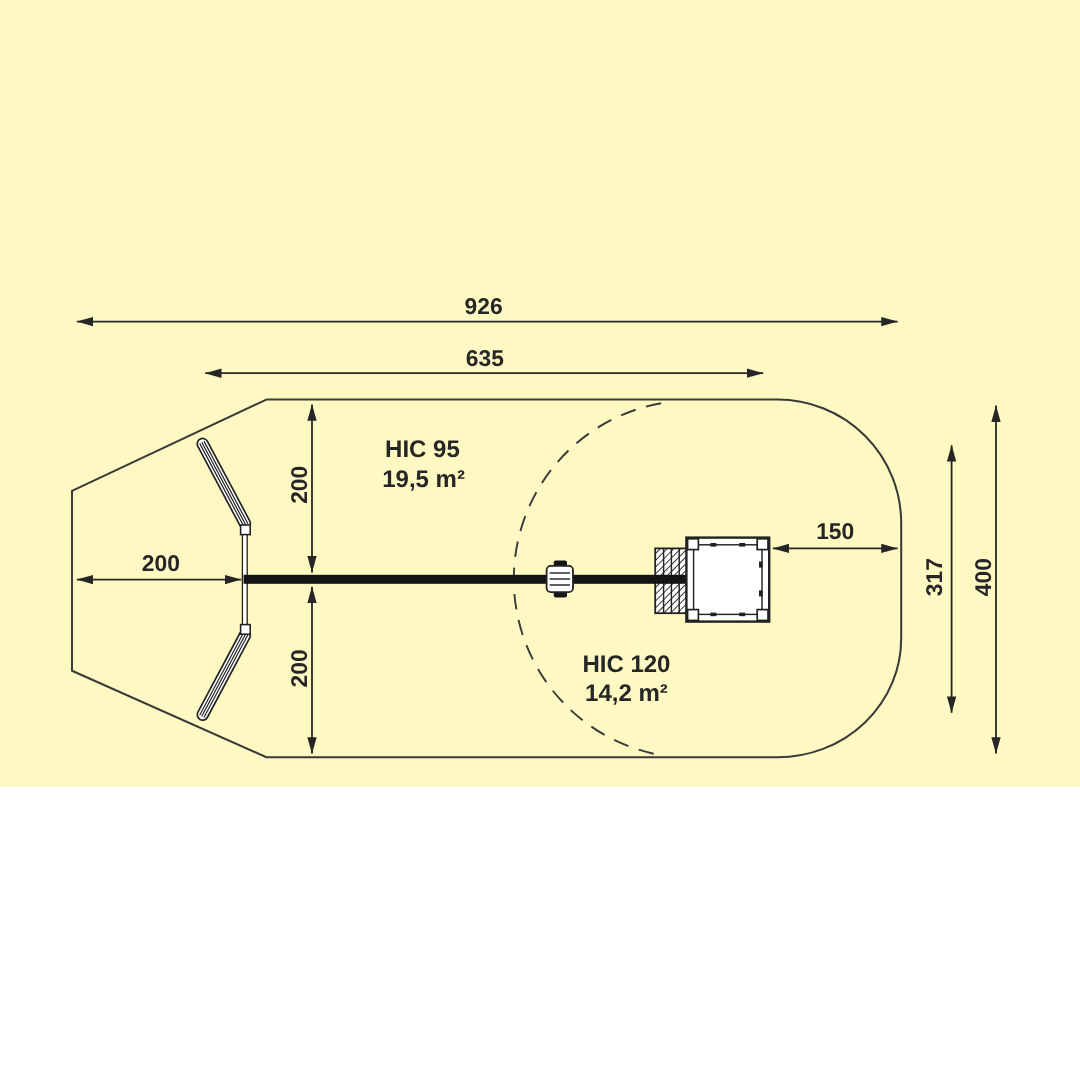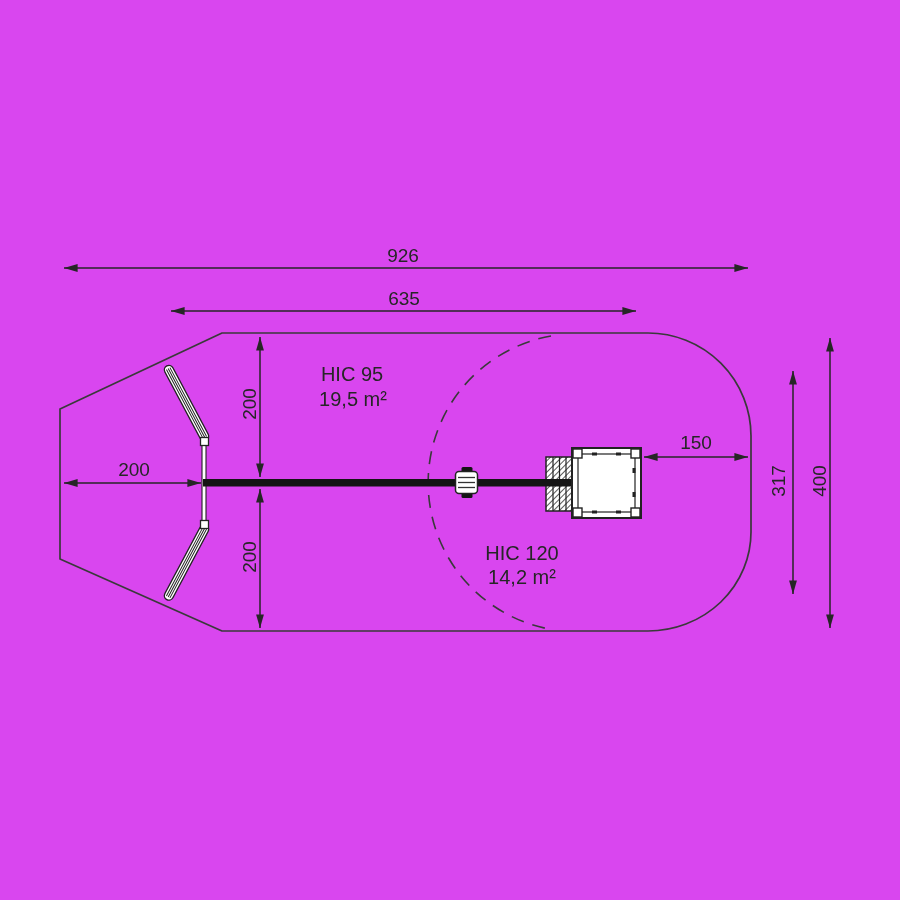--- a/index.html
+++ b/index.html
@@ -3,23 +3,24 @@
 <meta charset="utf-8">
 <style>
   html, body {
     margin: 0;
     padding: 0;
     background: #ffffff;
   }
   .canvas {
     position: relative;
     width: 900px;
-    height: 900px;
-    background: #d946ef;
+    height: 656px;
+    background: #fef9c3;
     font-family: "Liberation Sans", sans-serif;
+    font-weight: bold;
   }
   svg { display: block; }
   text {
     font-family: "Liberation Sans", sans-serif;
     fill: #262626;
   }
   .dim-label { font-size: 19px; }
   .zone-label { font-size: 20px; }
 </style>
 </head>

